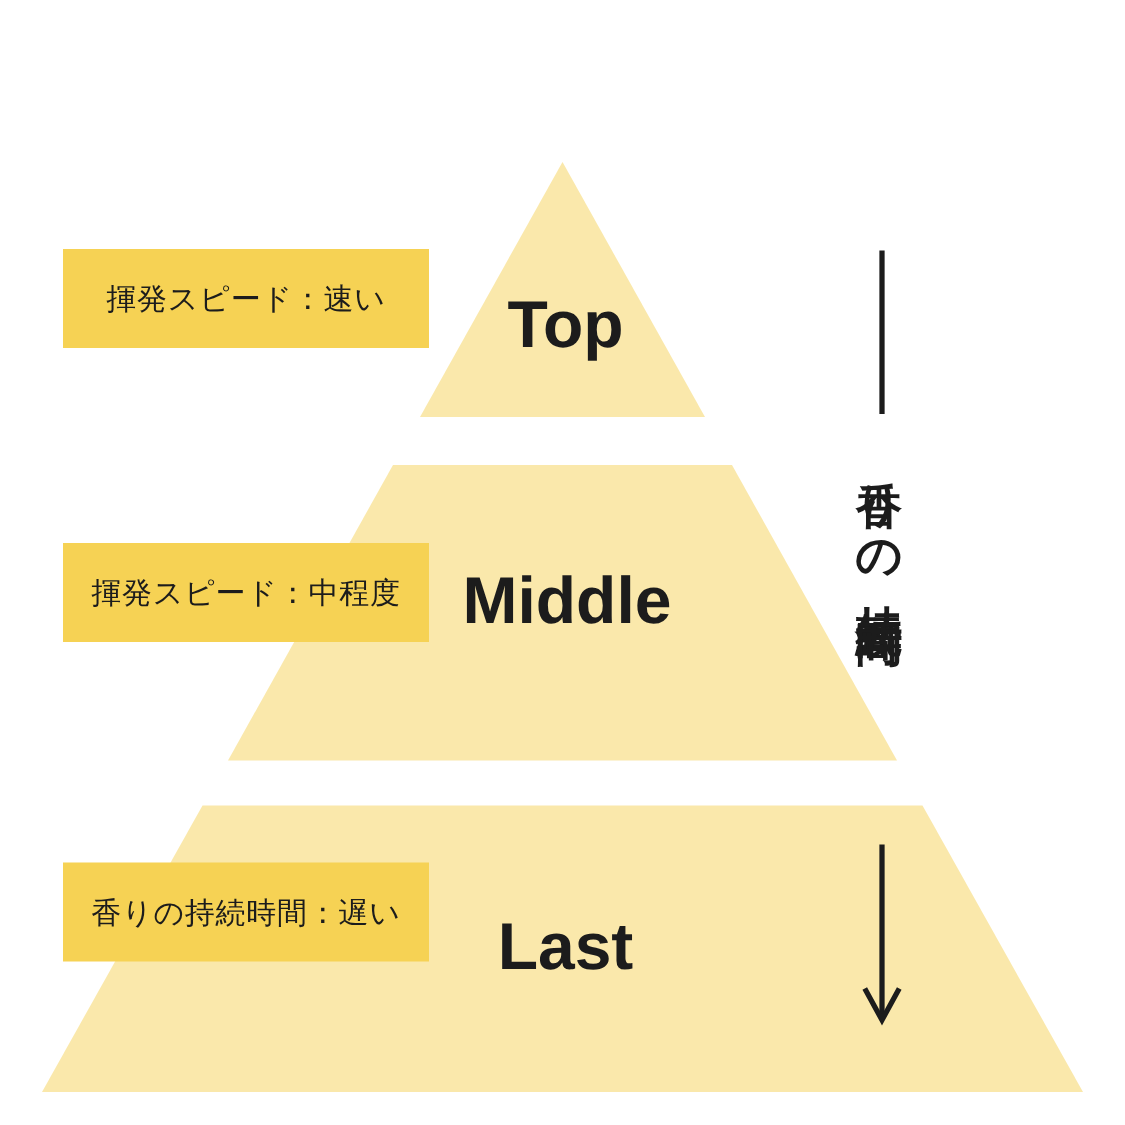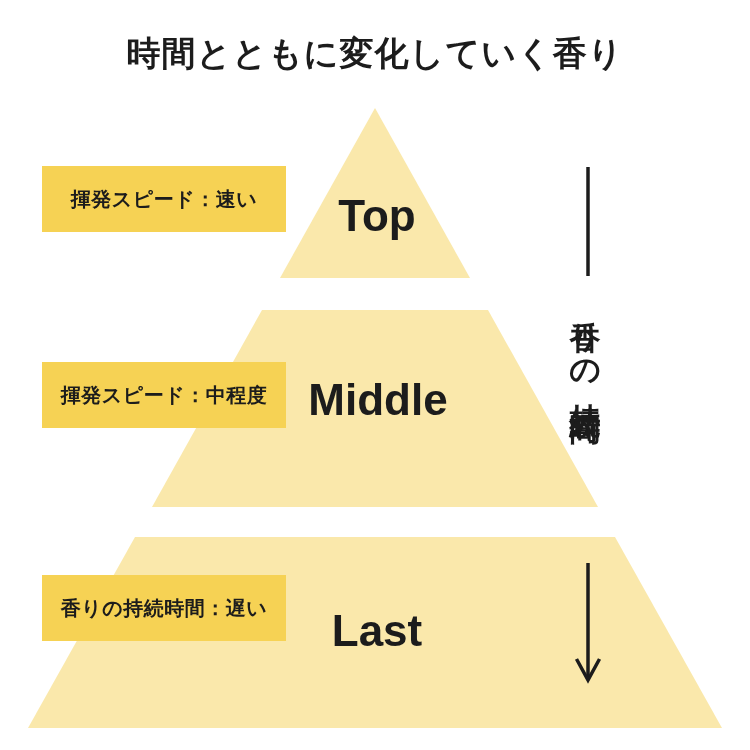--- a/index.html
+++ b/index.html
@@ -40,21 +40,21 @@
   }
   .speed-label {
     position: absolute;
     left: 42px;
     width: 244px;
     height: 66px;
     display: flex;
     align-items: center;
     justify-content: center;
     font-size: 20px;
-    font-weight: 700;
+    font-weight: 400;
     letter-spacing: 0.5px;
     z-index: 3;
   }
   .speed-label-top    { top: 166px; }
   .speed-label-middle { top: 362px; }
   .speed-label-last   { top: 575px; }
   .axis-label {
     position: absolute;
     top: 296px;
     left: 585px;
@@ -67,21 +67,20 @@
     line-height: 1;
     white-space: nowrap;
     z-index: 2;
   }
 </style>
 </head>
 <body>
 
 <div class="canvas">
 
-  <h1 class="title" style="color: rgb(28, 28, 28);">時間とともに変化していく香り</h1>
 
   <svg class="pyramid-svg" width="750" height="750" viewBox="0 0 750 750">
 
     <polygon points="375,108 470,278 280,278" fill="#FAE8AB"></polygon>
 
     <polygon points="262,310 488,310 598,507 152,507" fill="#FAE8AB"></polygon>
 
     <polygon points="135,537 615,537 722,728 28,728" fill="#FAE8AB"></polygon>
 
     <text x="377" y="231" fill="#1C1C1C">Top</text>

